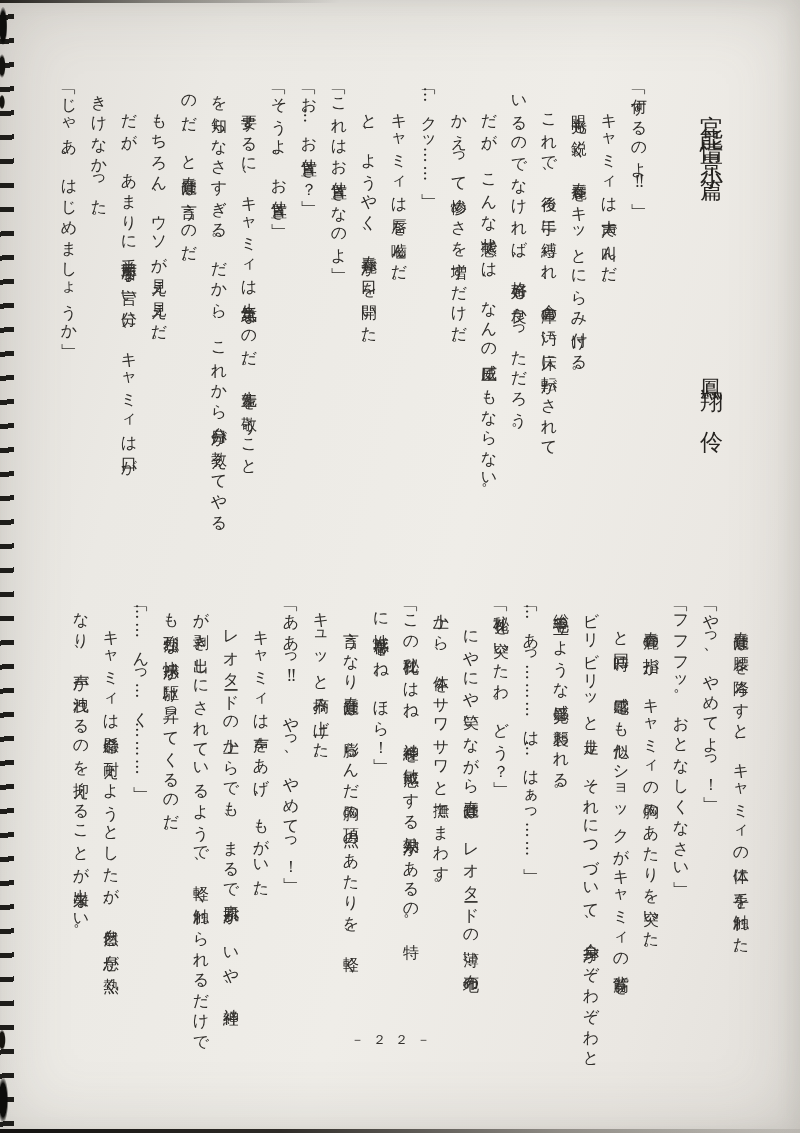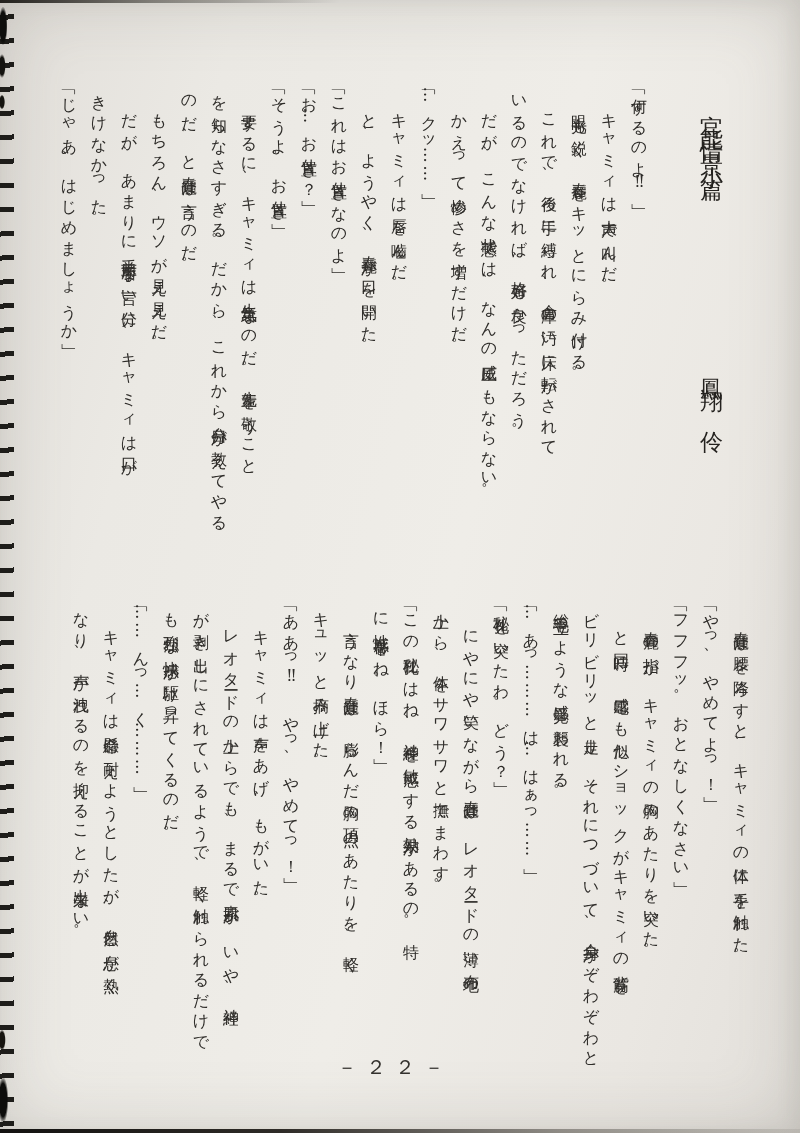--- a/index.html
+++ b/index.html
@@ -46,22 +46,22 @@
     font-size:23px;letter-spacing:10px;color:#24221f;
   }
   .block{
     position:absolute;
     font-size:16px;letter-spacing:2.5px;color:#2e2c29;
   }
   .block p{margin:0;padding:0;line-height:30px;}
   .block-top{top:84px;right:146px;height:466px;}
   .block-bottom{top:601px;right:44px;height:472px;}
   .page-number{
-    position:absolute;top:1054px;left:0;width:790px;text-align:center;
-    font-size:20px;letter-spacing:9px;color:#33312d;
+    position:absolute;top:1031px;left:0;width:790px;text-align:center;
+    font-size:13px;letter-spacing:9px;color:#33312d;
   }
 </style>
 </head>
 <body>
 
 <div class="page">
   <div class="scan-edge"></div>
   <div class="scan-edge-top"></div>
   <div class="scan-edge-bottom"></div>
 

